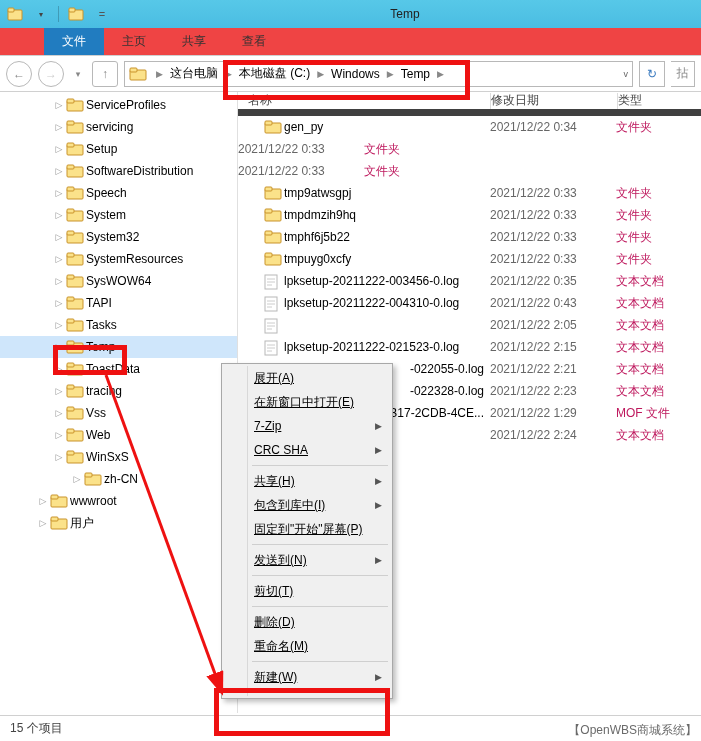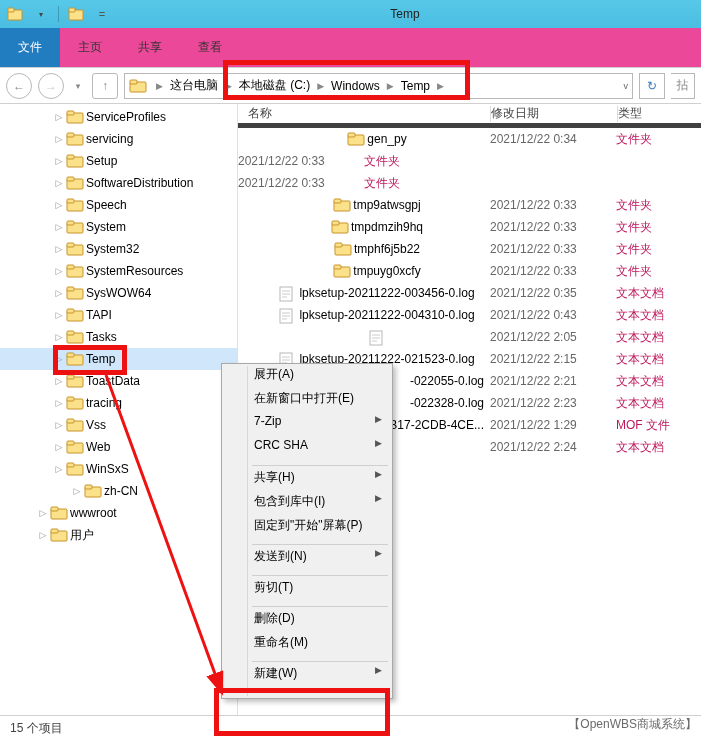--- a/index.html
+++ b/index.html
@@ -4,21 +4,21 @@
 <style>
 * { margin: 0; padding: 0; box-sizing: border-box; font-family: "Segoe UI", "Microsoft YaHei", sans-serif; font-size: 12px; }
 body { width: 701px; height: 741px; background: #fff; overflow: hidden; position: relative; }
 
 .titlebar { height: 28px; background: linear-gradient(#57c8e8, #4abde2); display: flex; align-items: center; padding: 0 4px; }
 .titlebar .qat { display: flex; align-items: center; gap: 4px; }
 .tb-btn { width: 22px; height: 20px; display: flex; align-items: center; justify-content: center; }
 .tb-sep { width: 1px; height: 16px; background: rgba(0,0,0,.2); margin: 0 2px; }
 .titlebar .title { flex: 1; text-align: center; color: #222; }
 
-.ribbon-tabs { height: 40px; background: #ec4899; border-bottom: 1px solid #d0d0d0; display: flex; align-items: stretch; }
+.ribbon-tabs { height: 28px; background: #ef4444; border-bottom: 1px solid #d0d0d0; display: flex; align-items: stretch; padding-left: 44px; }
 .file-tab { background: #217cc0; color: #fff; padding: 0 18px; display: flex; align-items: center; }
 .r-tab { padding: 0 18px; display: flex; align-items: center; color: #333; }
 
 .addr-row { height: 36px; display: flex; align-items: center; padding: 4px 6px; gap: 6px; border-bottom: 1px solid #d0d0d0; }
 .nav-btn { width: 26px; height: 26px; border: 1px solid #b8b8b8; border-radius: 50%; display: flex; align-items: center; justify-content: center; color: #888; }
 .addr-bar { flex: 1; height: 26px; border: 1px solid #b8b8b8; display: flex; align-items: center; position: relative; }
 .folder-ico-sm { width: 18px; height: 14px; margin: 0 4px; }
 .crumb-sep { color: #888; padding: 0 5px; font-size: 9px; }
 .crumb { padding: 0 2px; }
 .refresh { width: 26px; height: 26px; border: 1px solid #b8b8b8; display: flex; align-items: center; justify-content: center; }
@@ -29,48 +29,48 @@
 .tree { width: 238px; border-right: 1px solid #e0e0e0; overflow: hidden; padding-top: 2px; position: relative; }
 .tree-node { display: flex; align-items: center; height: 22px; padding-left: 0; position: relative; }
 .tree-node .arrow { width: 14px; color: #999; font-size: 9px; display: inline-flex; justify-content: center; }
 .tree-node.sel { background: #cfe6fb; }
 .node-label { margin-left: 2px; }
 
 .folder-icon { width: 18px; height: 14px; display: inline-block; position: relative; }
 .folder-icon svg { width: 18px; height: 14px; display: block; }
 
 .files { flex: 1; overflow: hidden; position: relative; }
-.col-headers { display: flex; border-bottom: 5px solid #404040; height: 24px; align-items: center; color: #444; background: #fff; }
+.col-headers { display: flex; border-bottom: 7px solid #404040; height: 24px; align-items: flex-end; color: #444; background: #fff; }
 .col-name { width: 252px; padding-left: 10px; }
 .col-date { width: 126px; }
 .col-type { flex: 1; }
 .col-sep { width: 1px; height: 16px; background: #dcdcdc; }
 .file-rows { }
 .file-row { display: flex; align-items: center; height: 22px; }
-.file-row .fname { width: 252px; padding-left: 26px; display: flex; align-items: center; gap: 4px; justify-content: center; }
+.file-row .fname { width: 252px; padding-left: 26px; display: flex; align-items: center; gap: 4px; }
 .file-row .fdate { width: 126px; color: #666; }
 .file-row .ftype { flex: 1; color: #be185d; }
 .file-icon { width: 16px; height: 14px; display: inline-block; }
 
 .statusbar { height: 26px; border-top: 1px solid #d0d0d0; display: flex; align-items: center; padding: 0 10px; color: #444; position: absolute; bottom: 0; left: 0; right: 0; background: #fff; }
 
 .hilite-red { position: absolute; border: 5px solid #e11; pointer-events: none; }
 #hl-addr { left: 223px; top: 60px; width: 247px; height: 40px; }
 #hl-tree { left: 53px; top: 345px; width: 74px; height: 30px; }
 #hl-menu { left: 214px; top: 688px; width: 176px; height: 48px; }
 
 .arrow-line { position: absolute; pointer-events: none; }
 
 .ctx-menu { position: absolute; left: 221px; top: 363px; width: 172px; background: #f0f0f0; border: 1px solid #a8a8a8; box-shadow: 3px 3px 5px rgba(0,0,0,.25); padding: 2px; }
-.ctx-row { height: 24px; display: flex; align-items: flex-start; padding-left: 30px; position: relative; }
+.ctx-row { height: 24px; display: flex; align-items: center; padding-left: 30px; position: relative; text-decoration: underline; }
 .ctx-row .sub-arrow { position: absolute; right: 8px; font-size: 9px; color: #555; }
 .ctx-sep { height: 1px; background: #cfcfcf; margin: 3px 2px 3px 28px; }
 .ctx-leftbar { position: absolute; left: 0; top: 2px; bottom: 2px; width: 26px; border-right: 1px solid #d8d8d8; pointer-events: none; }
 
-.watermark { position: absolute; right: 4px; bottom: 8px; color: #6a6a6a; font-size: 12px; }
+.watermark { position: absolute; right: 4px; bottom: 2px; color: #6a6a6a; font-size: 12px; }
 </style>
 </head>
 <body>
 
 <svg width="0" height="0" style="position:absolute">
   <defs>
     <linearGradient id="grad-folder" x1="0" y1="0" x2="0" y2="1">
       <stop offset="0" stop-color="#fbe28a"></stop>
         <stop offset="1" stop-color="#e7b43a"></stop>
     </linearGradient>

